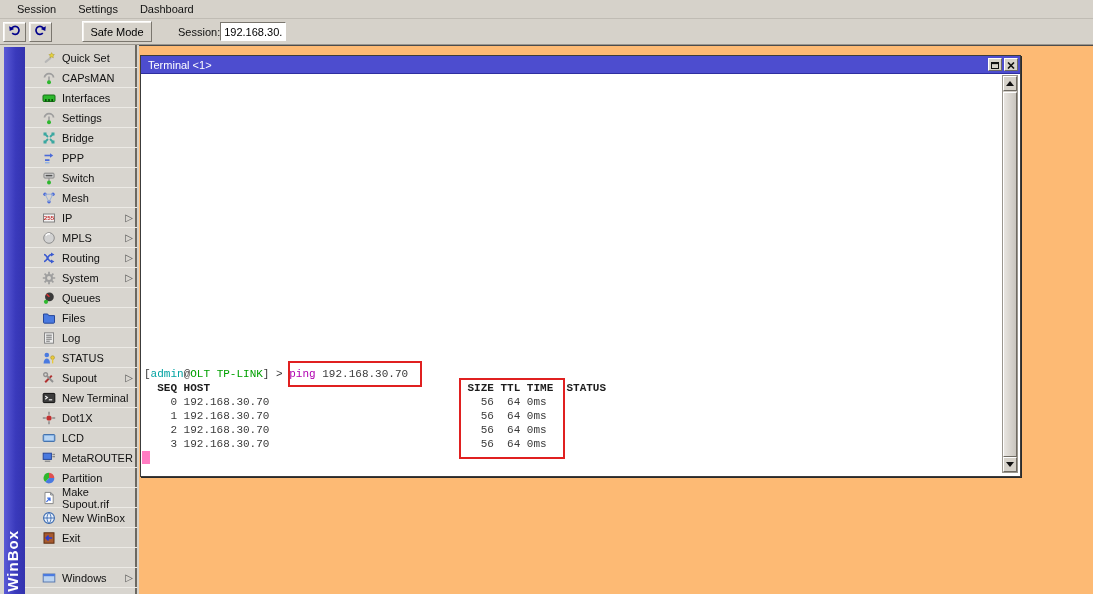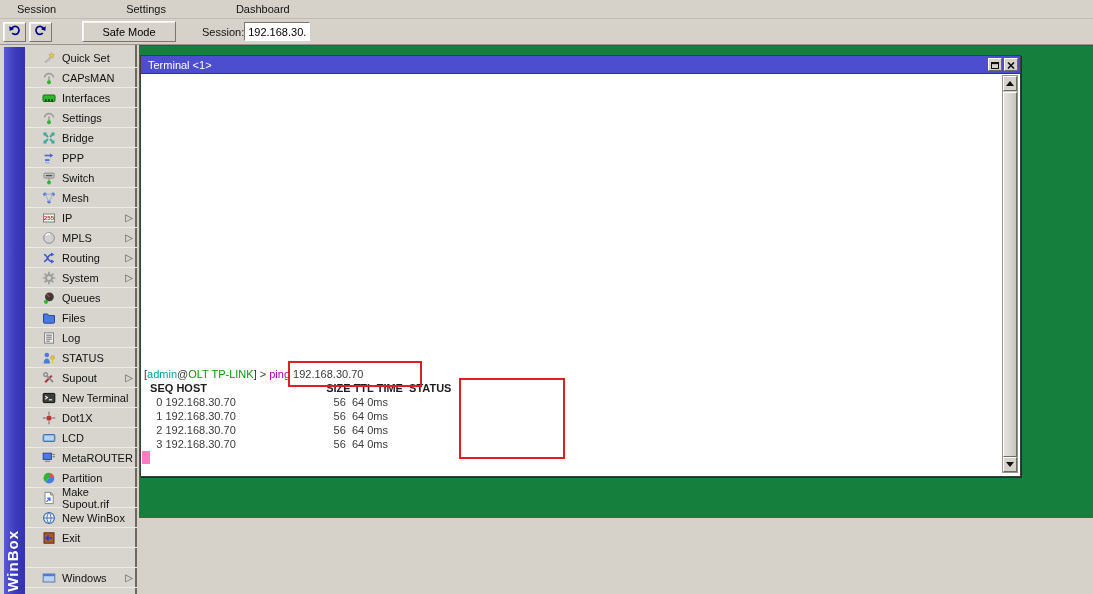--- a/index.html
+++ b/index.html
@@ -1,49 +1,49 @@
 <!DOCTYPE html>
 <html><head>
 <meta charset="utf-8">
 <style>
   * { margin:0; padding:0; box-sizing:border-box; }
   html,body { width:1093px; height:594px; overflow:hidden; }
   body { font-family:"Liberation Sans", sans-serif; font-size:11px; background:#d6d2ca; position:relative; color:#111; }
 
   
-  .menubar { position:absolute; left:0; top:0; width:1093px; height:19px; background:#d6d2ca; display:flex; align-items:center; padding-left:6px; border-bottom:1px solid #c0bcb4;gap:48px; }
+  .menubar { position:absolute; left:0; top:0; width:1093px; height:19px; background:#d6d2ca; display:flex; align-items:center; padding-left:6px; border-bottom:1px solid #c0bcb4; }
   .menubar .menu-item { padding:2px 11px 3px 11px; cursor:default; }
 
   
   .toolbar { position:absolute; left:0; top:19px; width:1093px; height:26px; background:#d6d2ca; display:flex; align-items:center; border-bottom:1px solid #9a968e; }
   .tb-btn { background:#d6d2ca; border:1px solid; border-color:#fff #7a766e #7a766e #fff; box-shadow:inset 1px 1px 0 #f4f2ee; display:flex; align-items:center; justify-content:center; }
   .btn-undo, .btn-redo { width:23px; height:20px; margin-left:3px; }
-  .btn-safemode { width:94px; height:21px; margin-left:30px; font-size:11px; }
+  .btn-safemode { width:70px; height:21px; margin-left:30px; font-size:11px; }
   .session-label { margin-left:26px; }
   .session-input { width:66px; height:19px; border:1px solid; border-color:#7a766e #fff #fff #7a766e; background:#fff; font-size:11px; font-family:"Liberation Sans",sans-serif; padding:1px 3px; }
 
   
   .sidebar { position:absolute; left:0; top:45px; width:137px; height:549px; background:#d8d5cf; border-right:2px solid #6b6861; }
   .blue-strip { position:absolute; left:4px; top:2px; width:21px; height:547px; background:linear-gradient(90deg,#5a5ad6 0%,#3a3abc 55%,#3333ae 100%); }
   .winbox-vert { position:absolute; left:0; bottom:2px; width:21px; text-align:center; writing-mode:vertical-rl; transform:rotate(180deg); color:#fff; font-weight:bold; font-size:15px; letter-spacing:1px; }
   .side-items { position:absolute; left:25px; top:3px; width:112px; }
   .side-item { height:20px; display:flex; align-items:center; border-bottom:1px solid #eceae5; padding-left:16px; position:relative; cursor:default; }
   .side-item.spacer { border-bottom:1px solid #eceae5; }
   .side-item .icon { width:15px; height:15px; margin-right:6px; flex:0 0 15px; display:flex; align-items:center; justify-content:center; }
   .side-item .arrow { position:absolute; right:4px; color:#555; font-size:10px; }
 
   
-  .main-area { position:absolute; left:139px; top:45px; width:954px; height:473px; background:#15803d; border-top:1px solid #4c4c4c; }
+  .main-area { position:absolute; left:139px; top:45px; width:954px; height:549px; background:#fdba74; border-top:1px solid #4c4c4c; }
 
   
   .term-window { position:absolute; left:1px; top:9px; width:881px; height:422px; background:#fff; border:1px solid #3c3c3c; box-shadow:1px 1px 0 #2a2a2a; }
   .term-titlebar { height:18px; background:#4d4dcf; color:#fff; display:flex; align-items:center; padding-left:7px; position:relative; border-bottom:1px solid #2e2ea0; }
   .term-titlebar .win-btns { position:absolute; right:2px; top:2px; display:flex; gap:2px; }
   .win-btn { width:14px; height:13px; background:#d6d2ca; border:1px solid; border-color:#fff #6e6a62 #6e6a62 #fff; display:flex; align-items:center; justify-content:center; }
-  .term-content { position:relative; width:879px; height:402px; background:#fff; overflow:hidden; font-family:Liberation Sans, sans-serif; font-size:11px; line-height:14px; white-space:pre; color:#3a3a3a; }
+  .term-content { position:relative; width:879px; height:402px; background:#fff; overflow:hidden; font-family:Liberation Mono, monospace; font-size:11px; line-height:14px; white-space:pre; color:#3a3a3a; }
   .term-lines { position:absolute; left:3px; top:293px; }
   .term-line { height:14px; }
   .term-line.bold { font-weight:bold; color:#1d1d1d; }
   .cursor-block { position:absolute; left:1px; top:377px; width:8px; height:13px; }
 
   
   .anno-box { position:absolute; border:2px solid #e02020; }
   .anno-ping { left:147px; top:287px; width:134px; height:26px; }
   .anno-table { left:318px; top:304px; width:106px; height:81px; }
 

